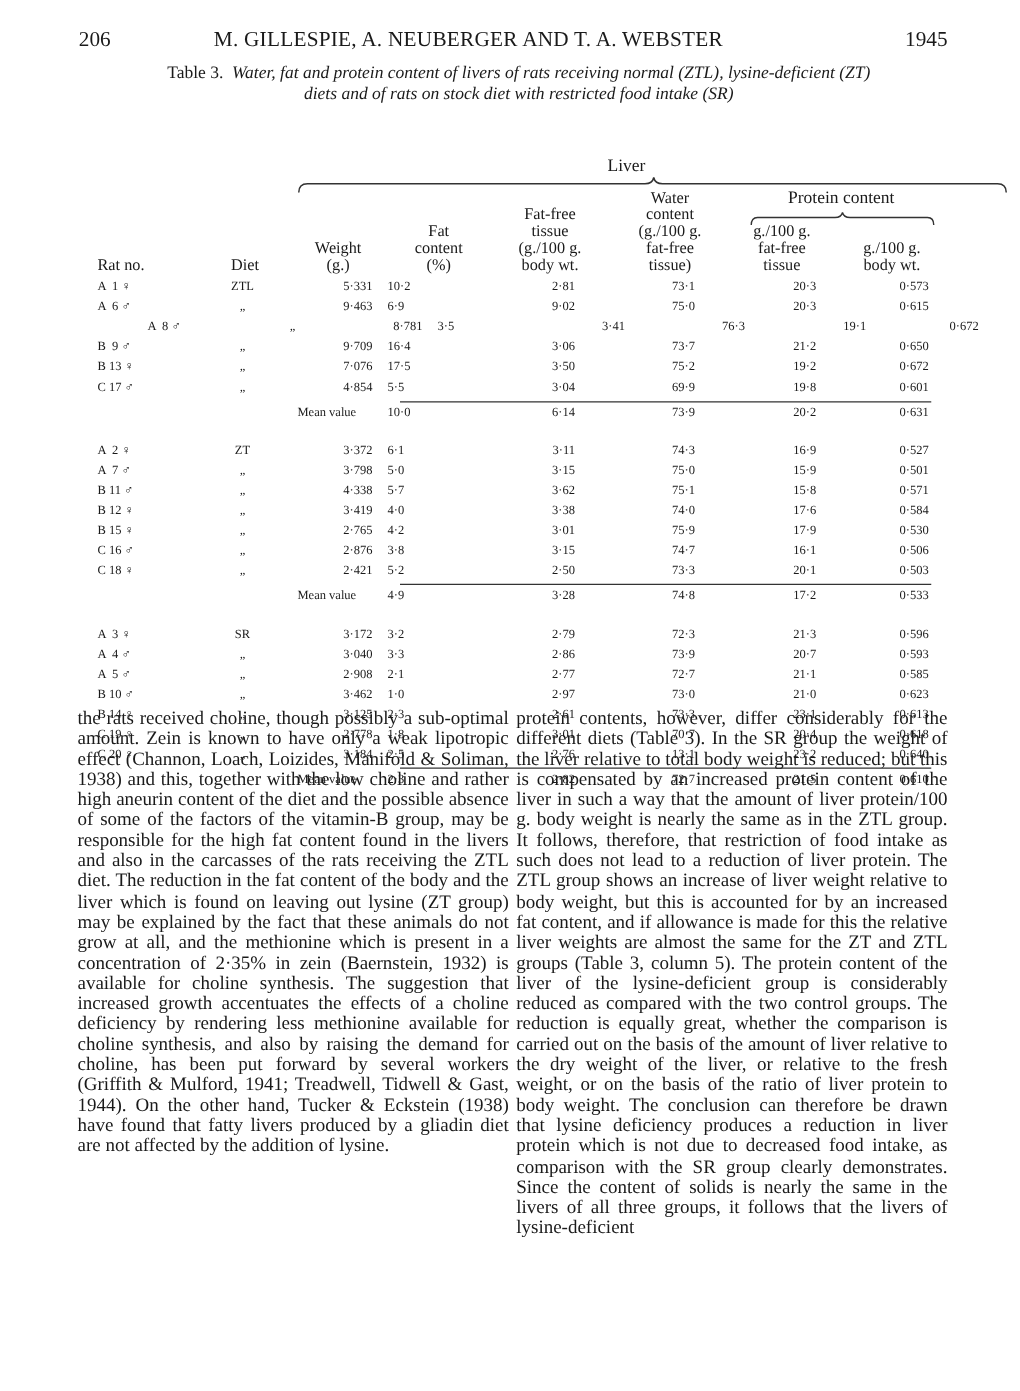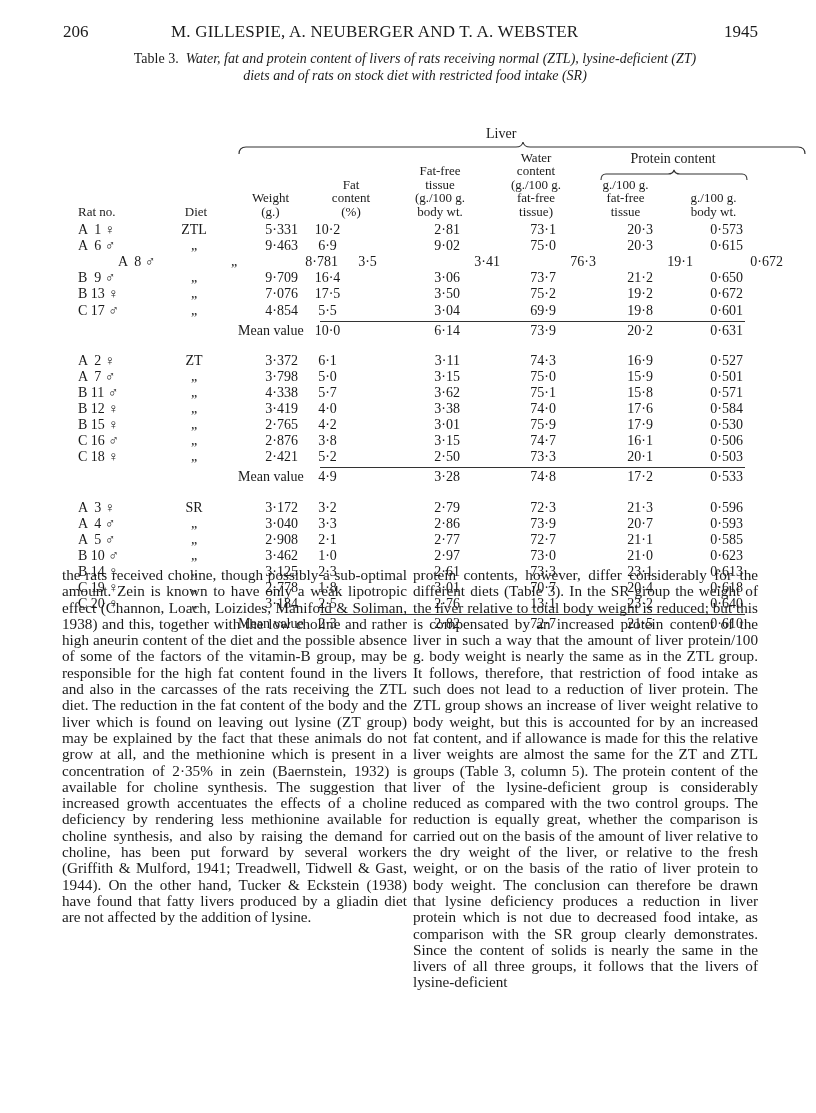--- a/index.html
+++ b/index.html
@@ -28,27 +28,27 @@
   .liver-label {
     position: absolute; top: 4px; left: 408px; font-family: "Liberation Serif", serif; font-size: 14px;
   }
   svg.brace { position: absolute; overflow: visible; }
   .hdr {
     position: absolute; font-family: "Liberation Serif", serif; font-size: 13px; line-height: 13.5px;
     text-align: center;
   }
   .row {
     position: absolute; left: 0; width: 680px; height: 15px;
-    font-family: "Liberation Serif", serif; font-size: 14px; line-height: 15px;
+    font-family: "Liberation Serif", serif; font-size: 10px; line-height: 15px;
   }
   .row span { position: absolute; top: 0; white-space: pre; }
   .c-rat { left: 0; }
   .c-diet { left: 96px; width: 40px; text-align: center; }
   .c-w { left: 155px; width: 65px; text-align: right; }
-  .c-fat { left: 222px; width: 55px; text-align: center; }
+  .c-fat { left: 232px; width: 55px; text-align: left; }
   .c-ff { left: 322px; width: 60px; text-align: right; }
   .c-wat { left: 418px; width: 60px; text-align: right; }
   .c-pf { left: 515px; width: 60px; text-align: right; }
   .c-pb { left: 605px; width: 60px; text-align: right; }
   .c-meanlbl { left: 160px; }
   .rule { position: absolute; height: 0; border-top: 1px solid #333; }
 
   .col {
     position: absolute; top: 567px; width: 345px;
     font-family: "Liberation Serif", serif; font-size: 15.2px; line-height: 16.3px;

